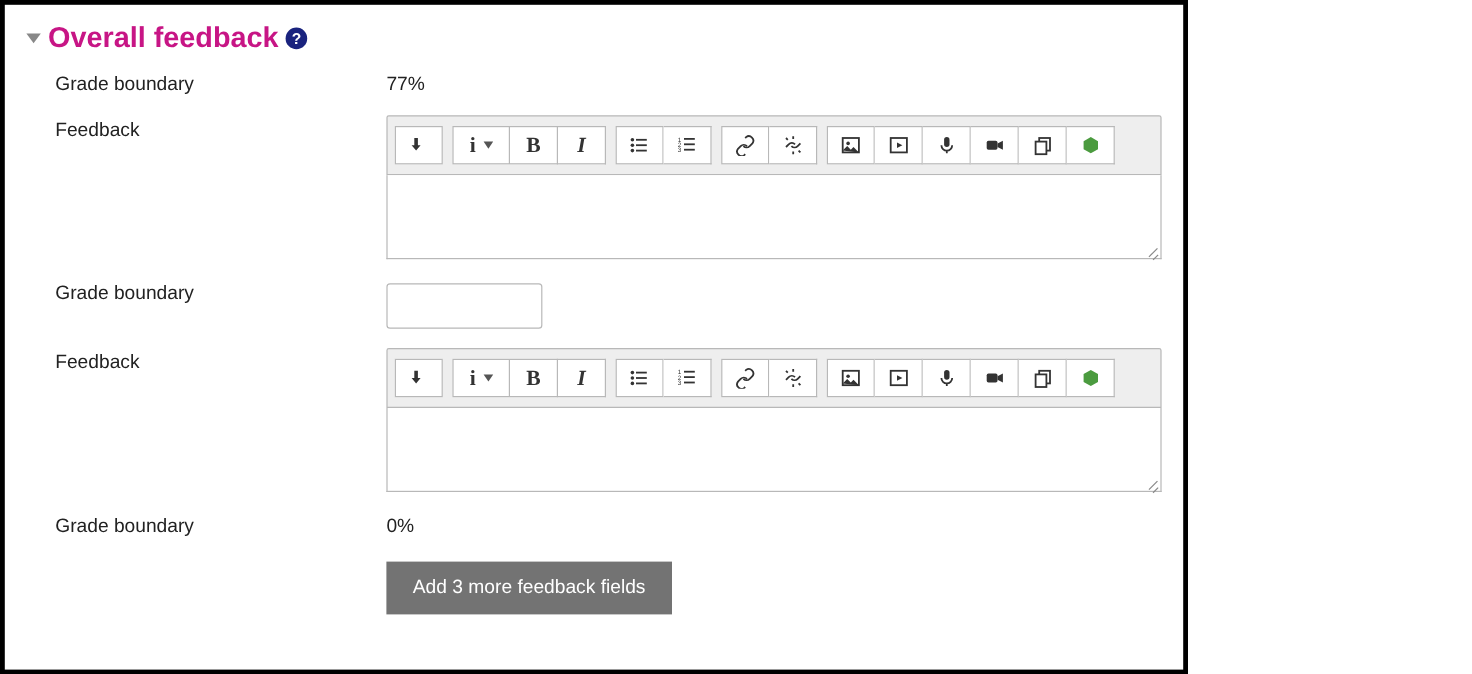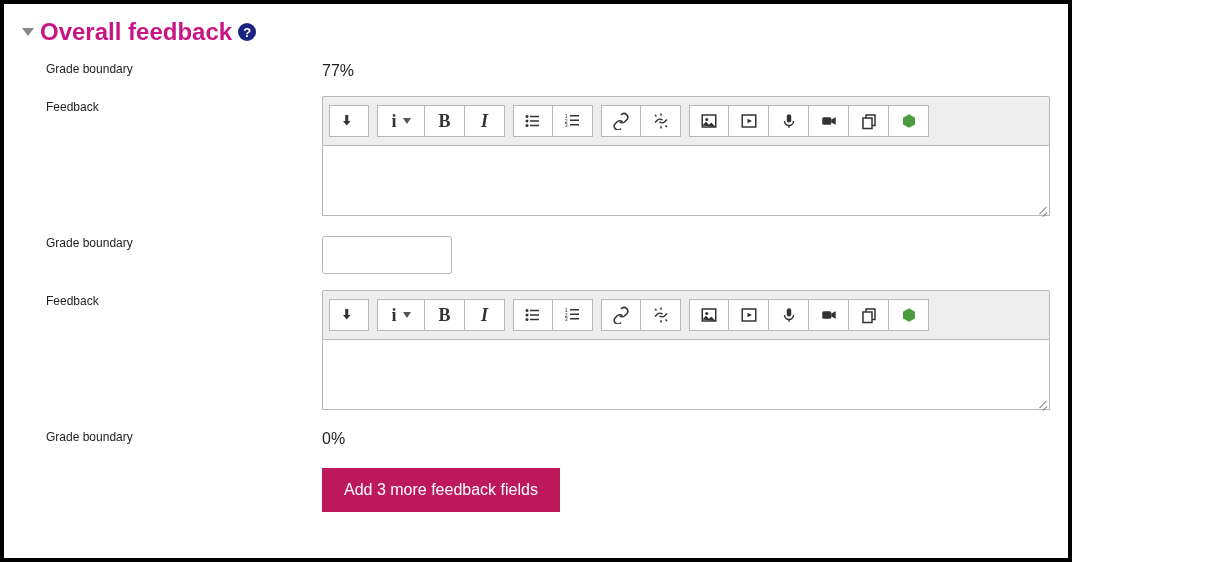--- a/index.html
+++ b/index.html
@@ -1,42 +1,42 @@
 <!DOCTYPE html>
 <html><head>
 <meta charset="utf-8">
 <style>
 *{box-sizing:border-box;margin:0;padding:0;}
 body{font-family:Arial,Helvetica,sans-serif;font-size:15px;color:#333;background:#fff;}
-.frame{border:4px solid #000;width:1072px;height:562px;overflow:hidden;position:relative;}
+.frame{border:4px solid #000;width:990px;height:562px;overflow:hidden;position:relative;}
 .inner{padding:14px 18px 0 18px;}
 .section-head{display:flex;align-items:center;gap:6px;margin-bottom:12px;}
 .caret{width:0;height:0;border-left:6px solid transparent;border-right:6px solid transparent;border-top:8px solid #888;}
 .section-title{color:#c71585;font-size:24px;font-weight:600;}
 .help{width:18px;height:18px;border-radius:50%;background:#1a237e;color:#fff;font-weight:700;font-size:13px;display:flex;align-items:center;justify-content:center;}
 .row{display:flex;align-items:flex-start;margin-bottom:16px;}
-.label{width:300px;padding-left:24px;font-size:12px;color:#222;padding-top:4px;}
+.label{width:300px;padding-left:24px;font-size:16px;color:#222;padding-top:4px;}
 .value{flex:1;font-size:16px;color:#222;padding-top:4px;}
 .editor-wrap{flex:1;}
 .toolbar{border:1px solid #b8b8b8;background:#eee;padding:8px 6px;display:flex;gap:8px;align-items:center;border-radius:2px 2px 0 0;}
 .grp{display:flex;}
 .tb{width:40px;height:32px;background:#fff;border:1px solid #b8b8b8;display:flex;align-items:center;justify-content:center;cursor:pointer;}
 .tb+.tb{border-left:none;}
 .tb svg{width:18px;height:18px;fill:#333;}
 .tb .txt{font-family:"Times New Roman",serif;font-size:18px;font-weight:700;color:#333;}
 .tb.info .txt{font-weight:700;}
 .tb .tri{width:0;height:0;border-left:4px solid transparent;border-right:4px solid transparent;border-top:6px solid #555;margin-left:4px;}
 .tb.info{width:48px;gap:2px;}
 .area{border:1px solid #b8b8b8;border-top:none;height:70px;position:relative;background:#fff;}
 .resize{position:absolute;right:1px;bottom:1px;width:12px;height:12px;}
 .resize:before,.resize:after{content:"";position:absolute;background:#888;height:1px;}
 .resize:before{width:10px;transform:rotate(-45deg);right:0;bottom:3px;}
 .resize:after{width:6px;transform:rotate(-45deg);right:0;bottom:-1px;}
 input.boundary{width:130px;height:38px;border:1px solid #b8b8b8;border-radius:3px;padding:0 8px;font-size:15px;}
-.addbtn{background:#be185d;color:#fff;border:none;padding:13px 22px;font-size:16px;cursor:pointer;}
+.addbtn{background:#737373;color:#fff;border:none;padding:13px 22px;font-size:16px;cursor:pointer;}
 .green svg{fill:#4b9b3f;}
 </style>
 </head>
 <body>
 <div class="frame">
 <div class="inner">
 
 <div class="section-head">
   <span class="caret"></span>
   <span class="section-title">Overall feedback</span>

